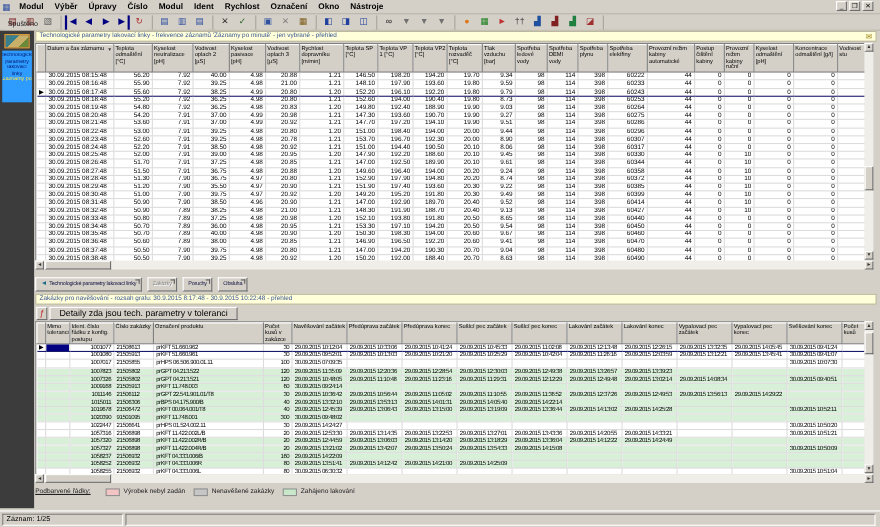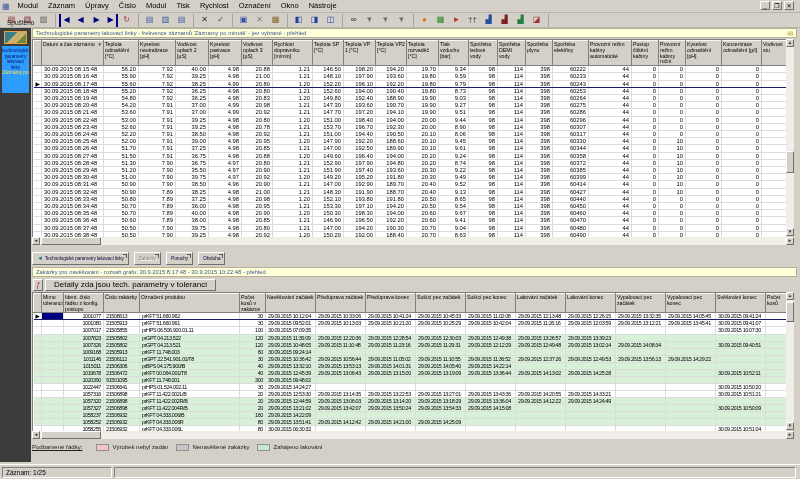--- a/index.html
+++ b/index.html
@@ -3,21 +3,21 @@
 <meta charset="utf-8">
 <style>
   * { box-sizing: border-box; margin:0; padding:0; }
   html,body { width:800px; height:479px; overflow:hidden; }
   body { font-family:"Liberation Sans", sans-serif; background:#d4d0c8; position:relative; }
   #screen { position:absolute; left:0; top:0; width:800px; height:479px; background:#d4d0c8; }
 
   
   #menubar { position:absolute; left:0; top:0; width:800px; height:13px; background:#d4d0c8; border-bottom:1px solid #b8b4ac; display:flex; align-items:center; }
   .appicon { font-size:8px; color:#3050a0; margin:0 3px 0 2px; line-height:9px; }
-  #menu-items { display:flex; }
+  #menu-items { display:flex;font-weight:bold; }
   .menu-item { font-size:7.5px; color:#000; padding:0 5px; line-height:12px; cursor:default; }
   #win-controls { position:absolute; right:6px; top:1px; display:flex; gap:2px; }
   .winbtn { width:10px; height:9px; font-size:6px; line-height:8px; text-align:center; color:#000;
             background:#d4d0c8; border:1px solid; border-color:#fff #707070 #707070 #fff; }
 
   
   #toolbar { position:absolute; left:0; top:13px; width:800px; height:15px; border-bottom:1px solid #b8b4ac; display:flex; align-items:center; padding-left:4px; }
   .tgroup { display:flex; align-items:center; margin-right:3px; padding-right:3px; border-right:1px solid #a8a49c; height:13px; }
   .tbtn { width:15px; height:13px; font-size:8px; text-align:center; line-height:12px; margin-right:1px; background:#d4d0c8; }
   .tbtn.barl { border-left:2px solid currentColor; width:13px; }
@@ -97,25 +97,25 @@
 </style>
 </head>
 <body>
 
 <div id="screen">
 
   <div id="menubar">
     <span class="appicon">▦</span>
     <div id="menu-items">
         <span class="menu-item">Modul</span>
-        <span class="menu-item">Záznam</span>
+        <span class="menu-item">Výběr</span>
         <span class="menu-item">Úpravy</span>
         <span class="menu-item">Číslo</span>
         <span class="menu-item">Modul</span>
-        <span class="menu-item">Tisk</span>
+        <span class="menu-item">Ident</span>
         <span class="menu-item">Rychlost</span>
         <span class="menu-item">Označení</span>
         <span class="menu-item">Okno</span>
         <span class="menu-item">Nástroje</span>
       </div>
     <div id="win-controls">
       <span class="winbtn">_</span>
       <span class="winbtn">❐</span>
       <span class="winbtn">✕</span>
     </div>

